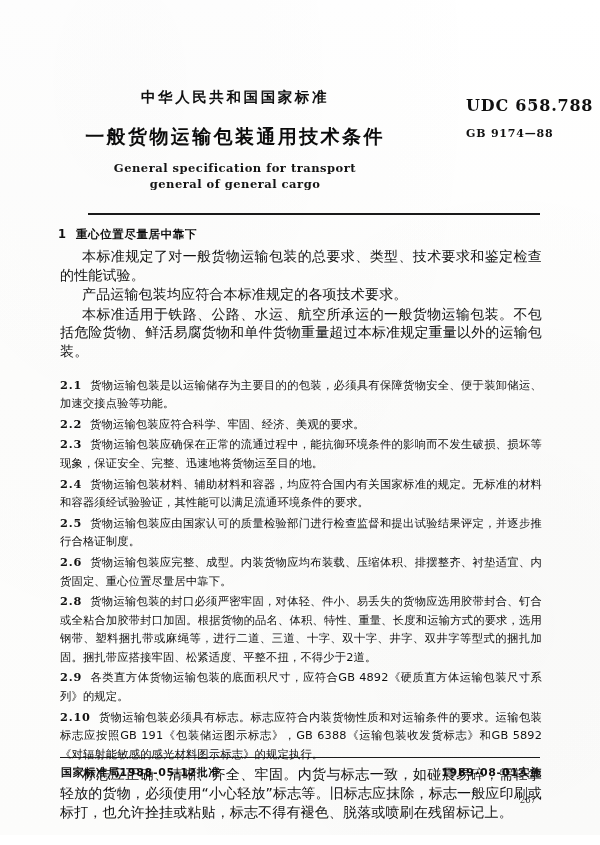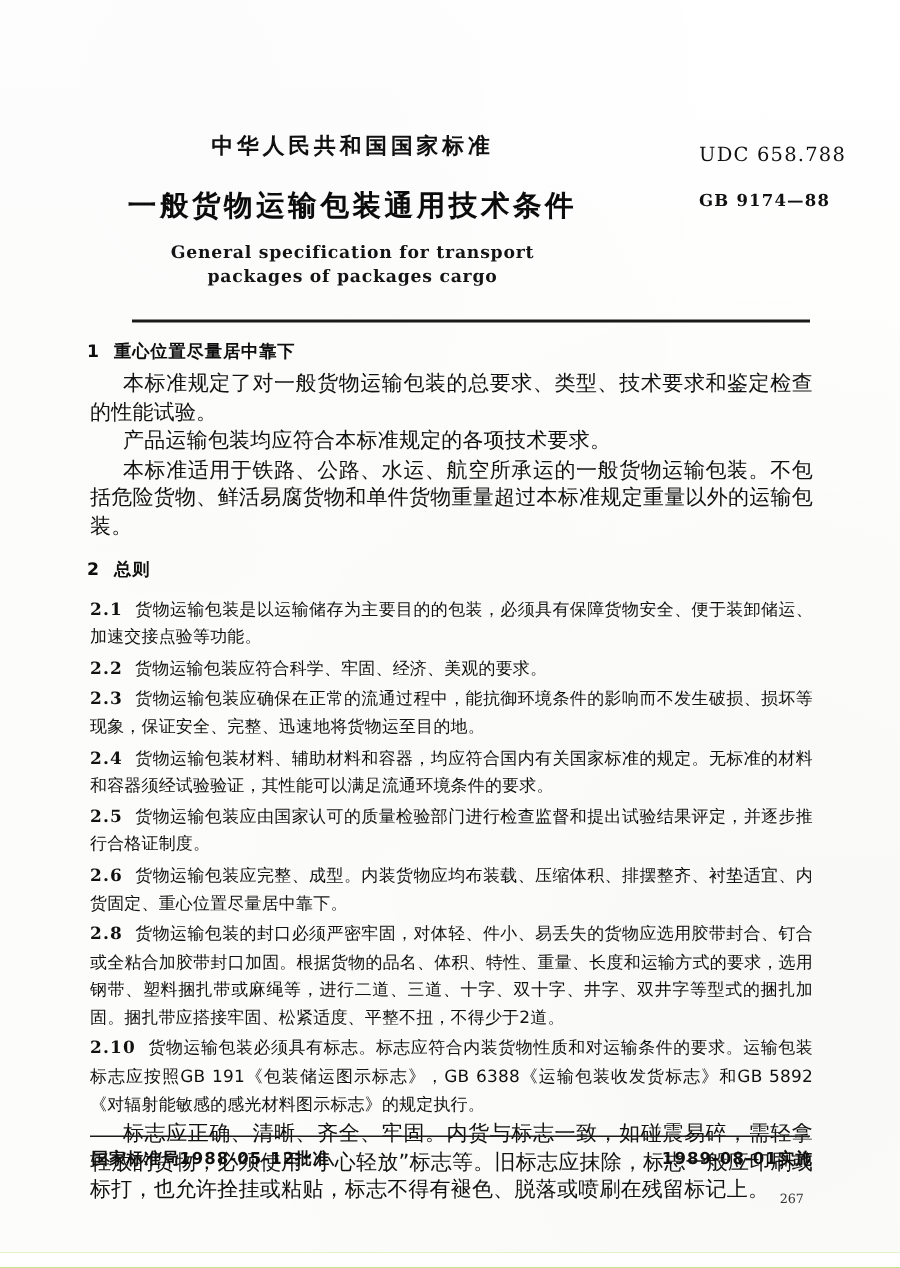--- a/index.html
+++ b/index.html
@@ -7,21 +7,21 @@
     padding: 0;
     background: #ffffff;
   }
   body {
     font-family: "DejaVu Sans", "Liberation Sans", sans-serif;
   }
   .page {
     position: relative;
     width: 600px;
     height: 835px;
-    background: #84cc16;
+    background: #bef264;
     overflow: hidden;
     box-sizing: border-box;
   }
   
   .page::before {
     content: "";
     position: absolute;
     inset: 0;
     background:
       radial-gradient(ellipse at 20% 10%, rgba(0,0,0,0.012), rgba(0,0,0,0) 60%),
@@ -70,22 +70,22 @@
     letter-spacing: 0.5px;
     color: #141414;
     font-family: "DejaVu Serif", "Liberation Serif", serif;
   }
   .hdr-en div { white-space: nowrap; }
 
   .hdr-udc {
     position: absolute;
     left: 466px;
     top: 96px;
-    font-size: 13px;
-    font-weight: normal;
+    font-size: 16px;
+    font-weight: bold;
     letter-spacing: 0.8px;
     color: #111;
     font-family: "DejaVu Serif", "Liberation Serif", serif;
   }
   .hdr-gb {
     position: absolute;
     left: 466px;
     top: 127px;
     font-size: 11px;
     font-weight: bold;
@@ -195,43 +195,40 @@
 
 <div class="page">
   <div class="content">
 
     <div class="hdr-national">中华人民共和国国家标准</div>
 
     <div class="hdr-title">一般货物运输包装通用技术条件</div>
 
     <div class="hdr-en">
       <div>General specification for transport</div>
-      <div>packages of packages cargo</div>
+      <div>general of general cargo</div>
     </div>
 
     <div class="hdr-udc">UDC 658.788</div>
     <div class="hdr-gb">GB 9174—88</div>
 
     <div class="rule-top"></div>
 
     <div class="body">
 
       <div class="sec-head">
         <span class="num">1</span><span>重心位置尽量居中靠下</span>
       </div>
 
       <p class="para indent">本标准规定了对一般货物运输包装的总要求、类型、技术要求和鉴定检查的性能试验。</p>
       <p class="para indent">产品运输包装均应符合本标准规定的各项技术要求。</p>
       <p class="para indent">本标准适用于铁路、公路、水运、航空所承运的一般货物运输包装。不包括危险货物、鲜活易腐货物和单件货物重量超过本标准规定重量以外的运输包装。</p>
 
       <div class="gap-md"></div>
 
-      <div class="sec-head">
-        <span class="num">2</span><span>总则</span>
-      </div>
 
       <div class="gap-sm"></div>
 
       <p class="clause">
         <span class="cnum">2.1</span><span>货物运输包装是以运输储存为主要目的的包装，必须具有保障货物安全、便于装卸储运、加速交接点验等功能。</span>
       </p>
 
       <p class="clause">
         <span class="cnum">2.2</span><span>货物运输包装应符合科学、牢固、经济、美观的要求。</span>
       </p>
@@ -250,20 +247,23 @@
 
       <p class="clause">
         <span class="cnum">2.6</span><span>货物运输包装应完整、成型。内装货物应均布装载、压缩体积、排摆整齐、衬垫适宜、内货固定、重心位置尽量居中靠下。</span>
       </p>
 
 
       <p class="clause">
         <span class="cnum">2.8</span><span>货物运输包装的封口必须严密牢固，对体轻、件小、易丢失的货物应选用胶带封合、钉合或全粘合加胶带封口加固。根据货物的品名、体积、特性、重量、长度和运输方式的要求，选用钢带、塑料捆扎带或麻绳等，进行二道、三道、十字、双十字、井字、双井字等型式的捆扎加固。捆扎带应搭接牢固、松紧适度、平整不扭，不得少于2道。</span>
       </p>
 
+      <p class="clause">
+        <span class="cnum">2.9</span><span>各类直方体货物运输包装的底面积尺寸，应符合GB 4892《硬质直方体运输包装尺寸系列》的规定。</span>
+      </p>
 
       <p class="clause">
         <span class="cnum">2.10</span><span>货物运输包装必须具有标志。标志应符合内装货物性质和对运输条件的要求。运输包装标志应按照GB 191《包装储运图示标志》，GB 6388《运输包装收发货标志》和GB 5892《对辐射能敏感的感光材料图示标志》的规定执行。</span>
       </p>
 
       <p class="para indent">标志应正确、清晰、齐全、牢固。内货与标志一致，如碰震易碎，需轻拿轻放的货物，必须使用“小心轻放”标志等。旧标志应抹除，标志一般应印刷或标打，也允许拴挂或粘贴，标志不得有褪色、脱落或喷刷在残留标记上。</p>
 
     </div>
 
     <div class="rule-bottom"></div>

